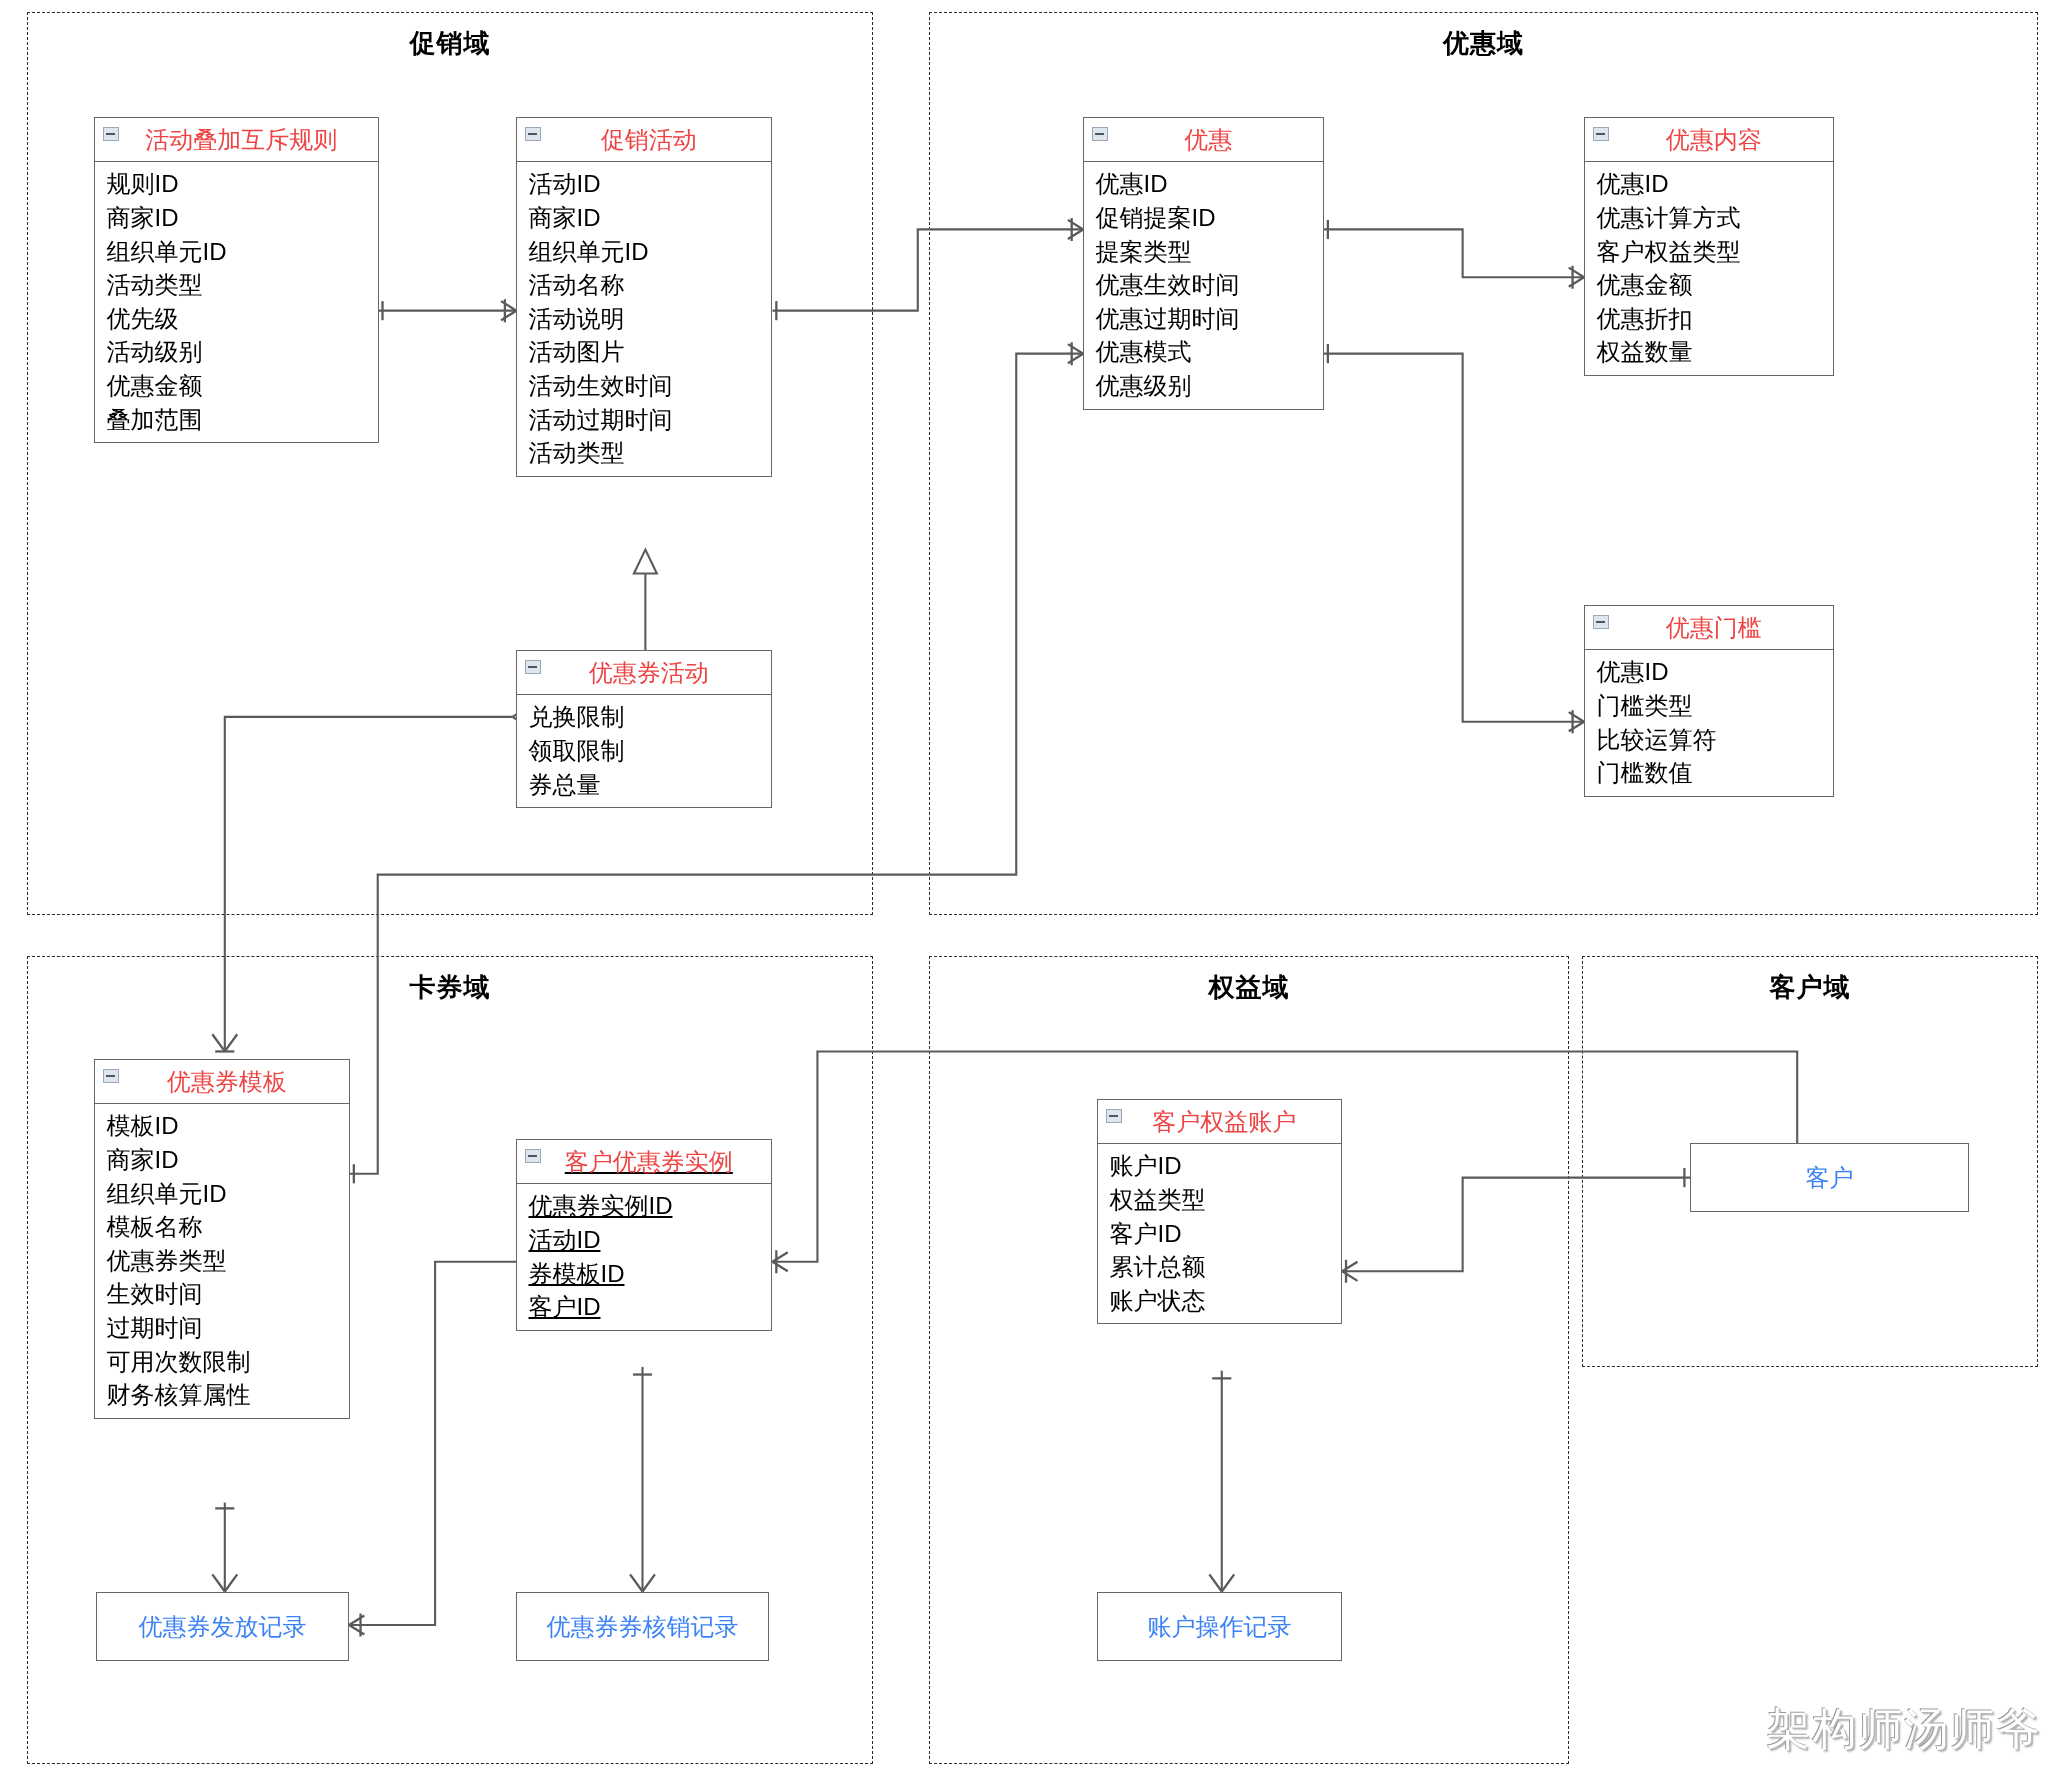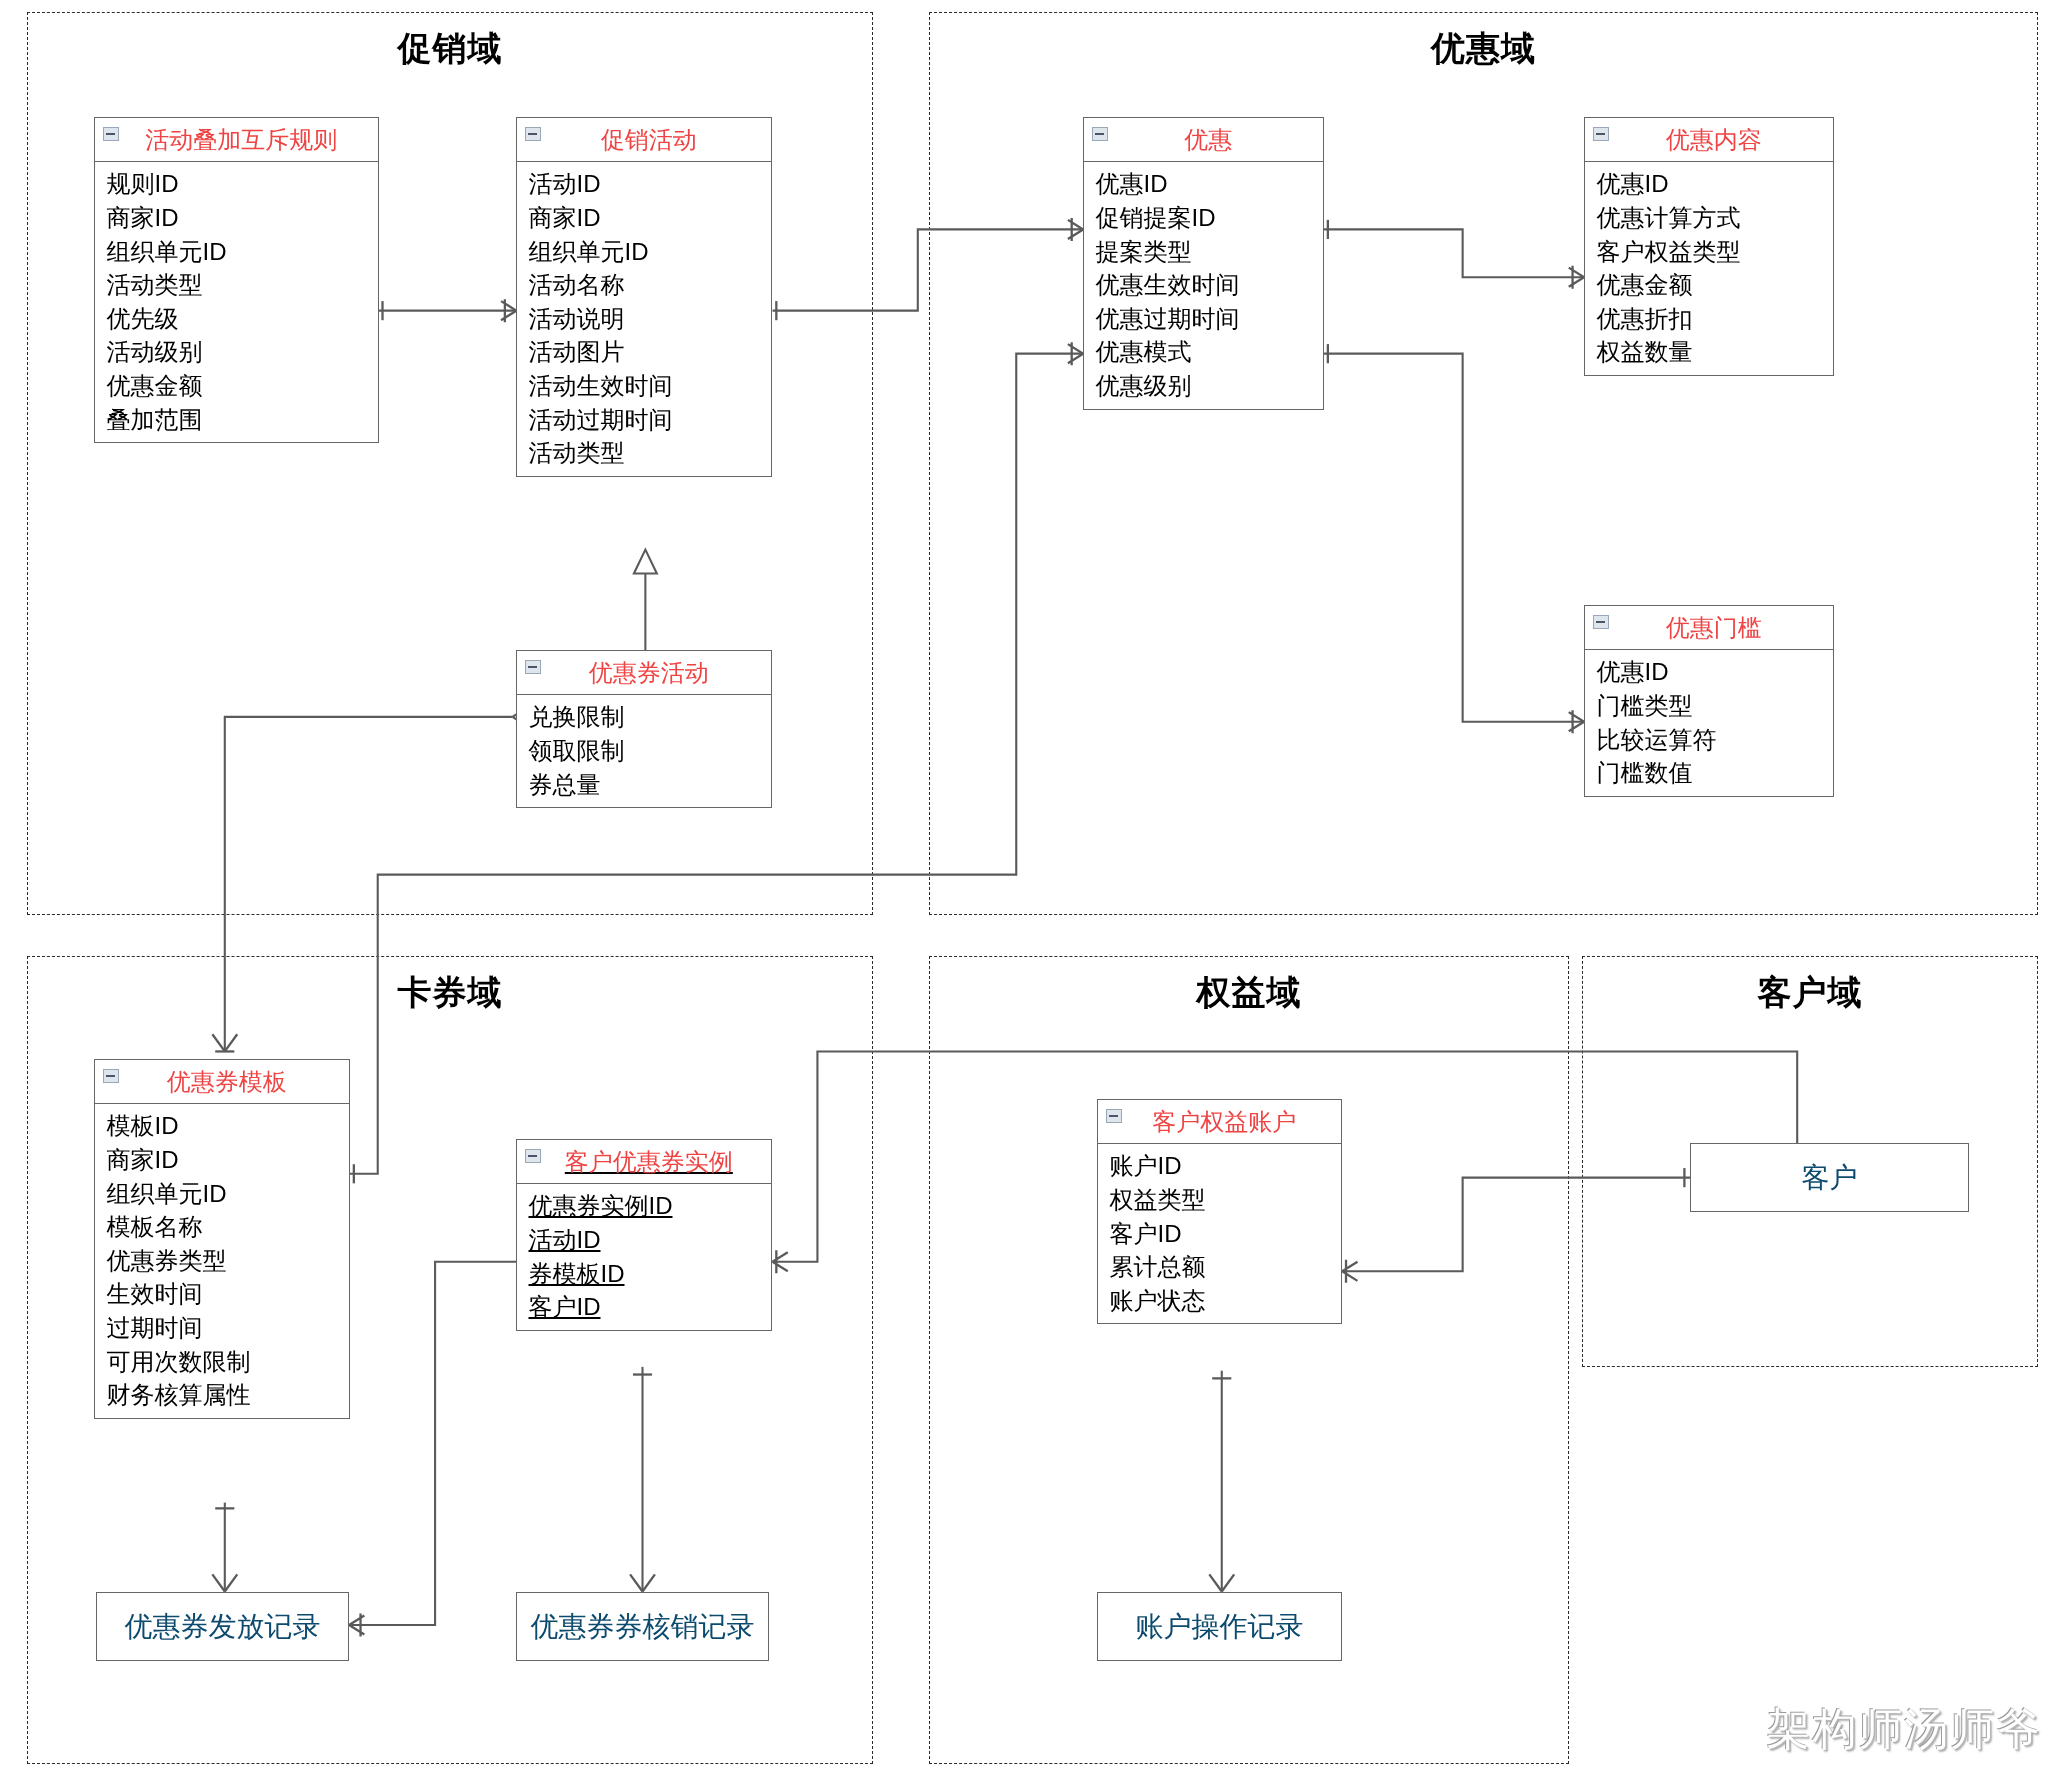--- a/index.html
+++ b/index.html
@@ -23,21 +23,21 @@
     border: 1.9px dashed #2b2b2b;
     box-sizing: border-box;
     background: transparent;
   }
   .domain-title {
     position: absolute;
     top: 13.4px;
     left: 0;
     width: 100%;
     text-align: center;
-    font-size: 34px;
+    font-size: 26px;
     font-weight: bold;
     color: #000000;
     letter-spacing: 1px;
   }
   
   .entity {
     position: absolute;
     box-sizing: border-box;
     border: 1.9px solid #666666;
     background: #ffffff;
@@ -94,22 +94,22 @@
     position: absolute;
     box-sizing: border-box;
     border: 1.9px solid #666666;
     background: #ffffff;
     display: flex;
     align-items: center;
     justify-content: center;
     z-index: 5;
   }
   .simple-entity .label {
-    font-size: 28px;
-    color: #0c4a6e;
+    font-size: 24px;
+    color: #3b82f6;
   }
   
   #wires {
     position: absolute;
     left: 0;
     top: 0;
     width: 2065px;
     height: 1776px;
     z-index: 2;
     pointer-events: none;

